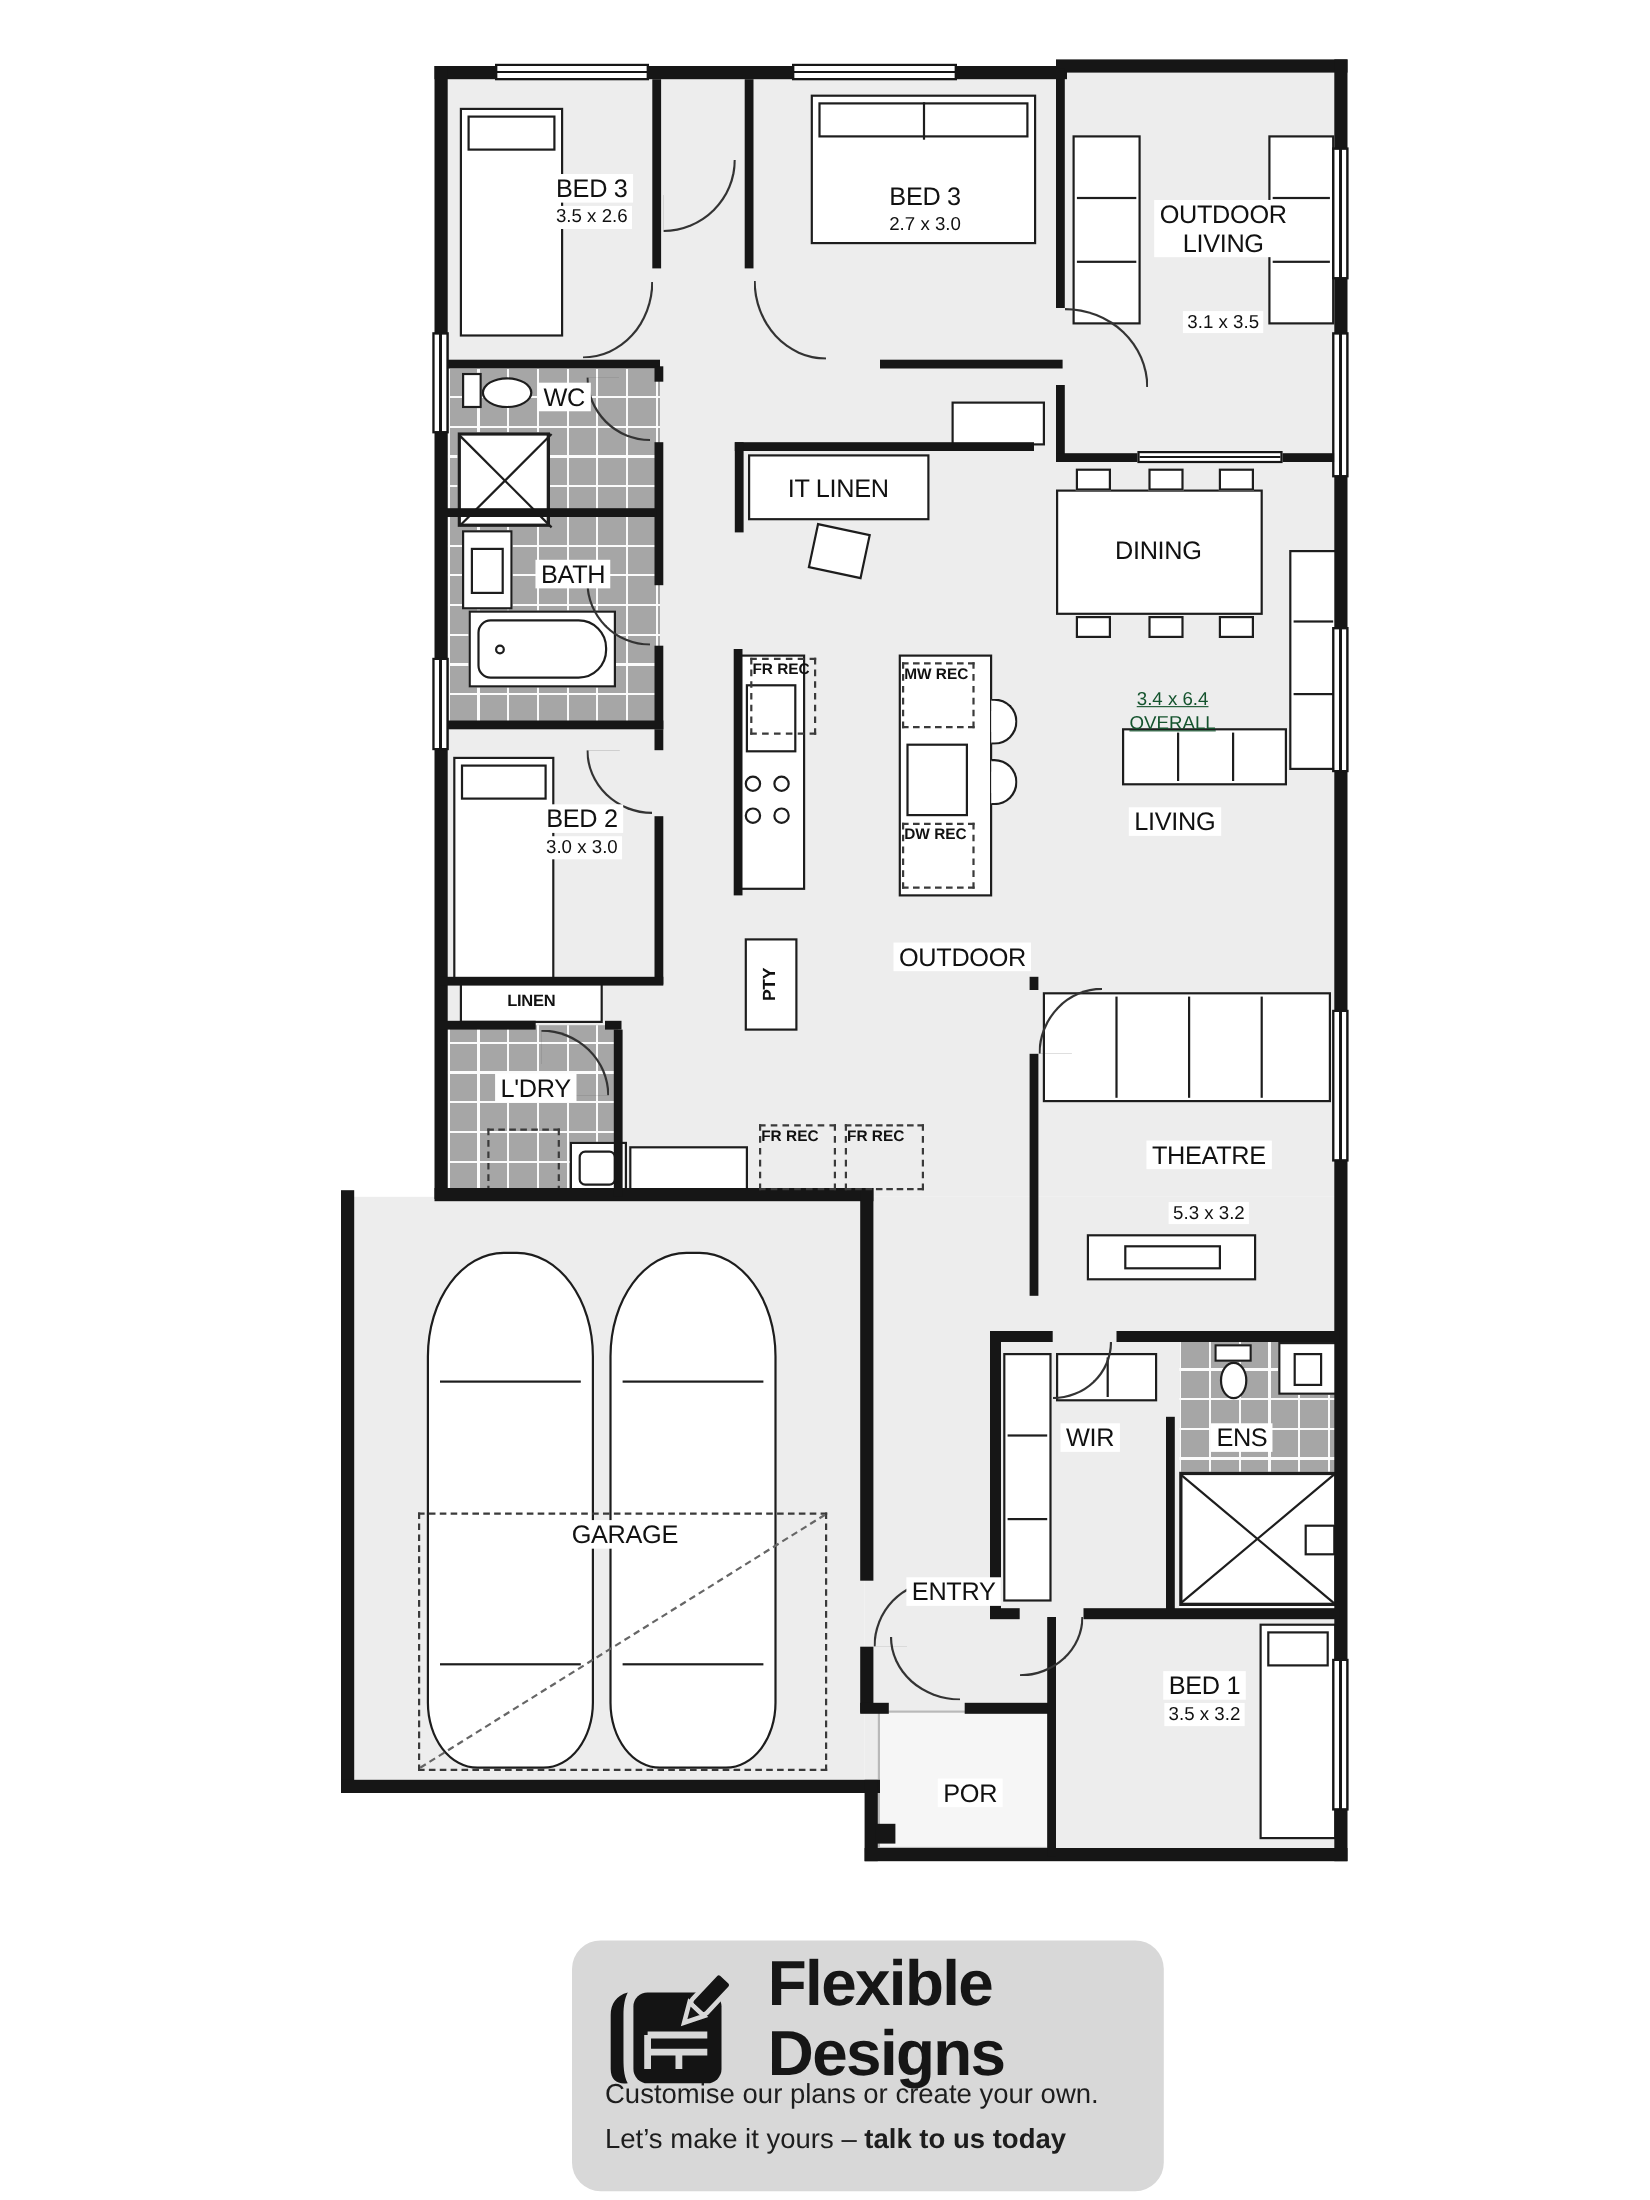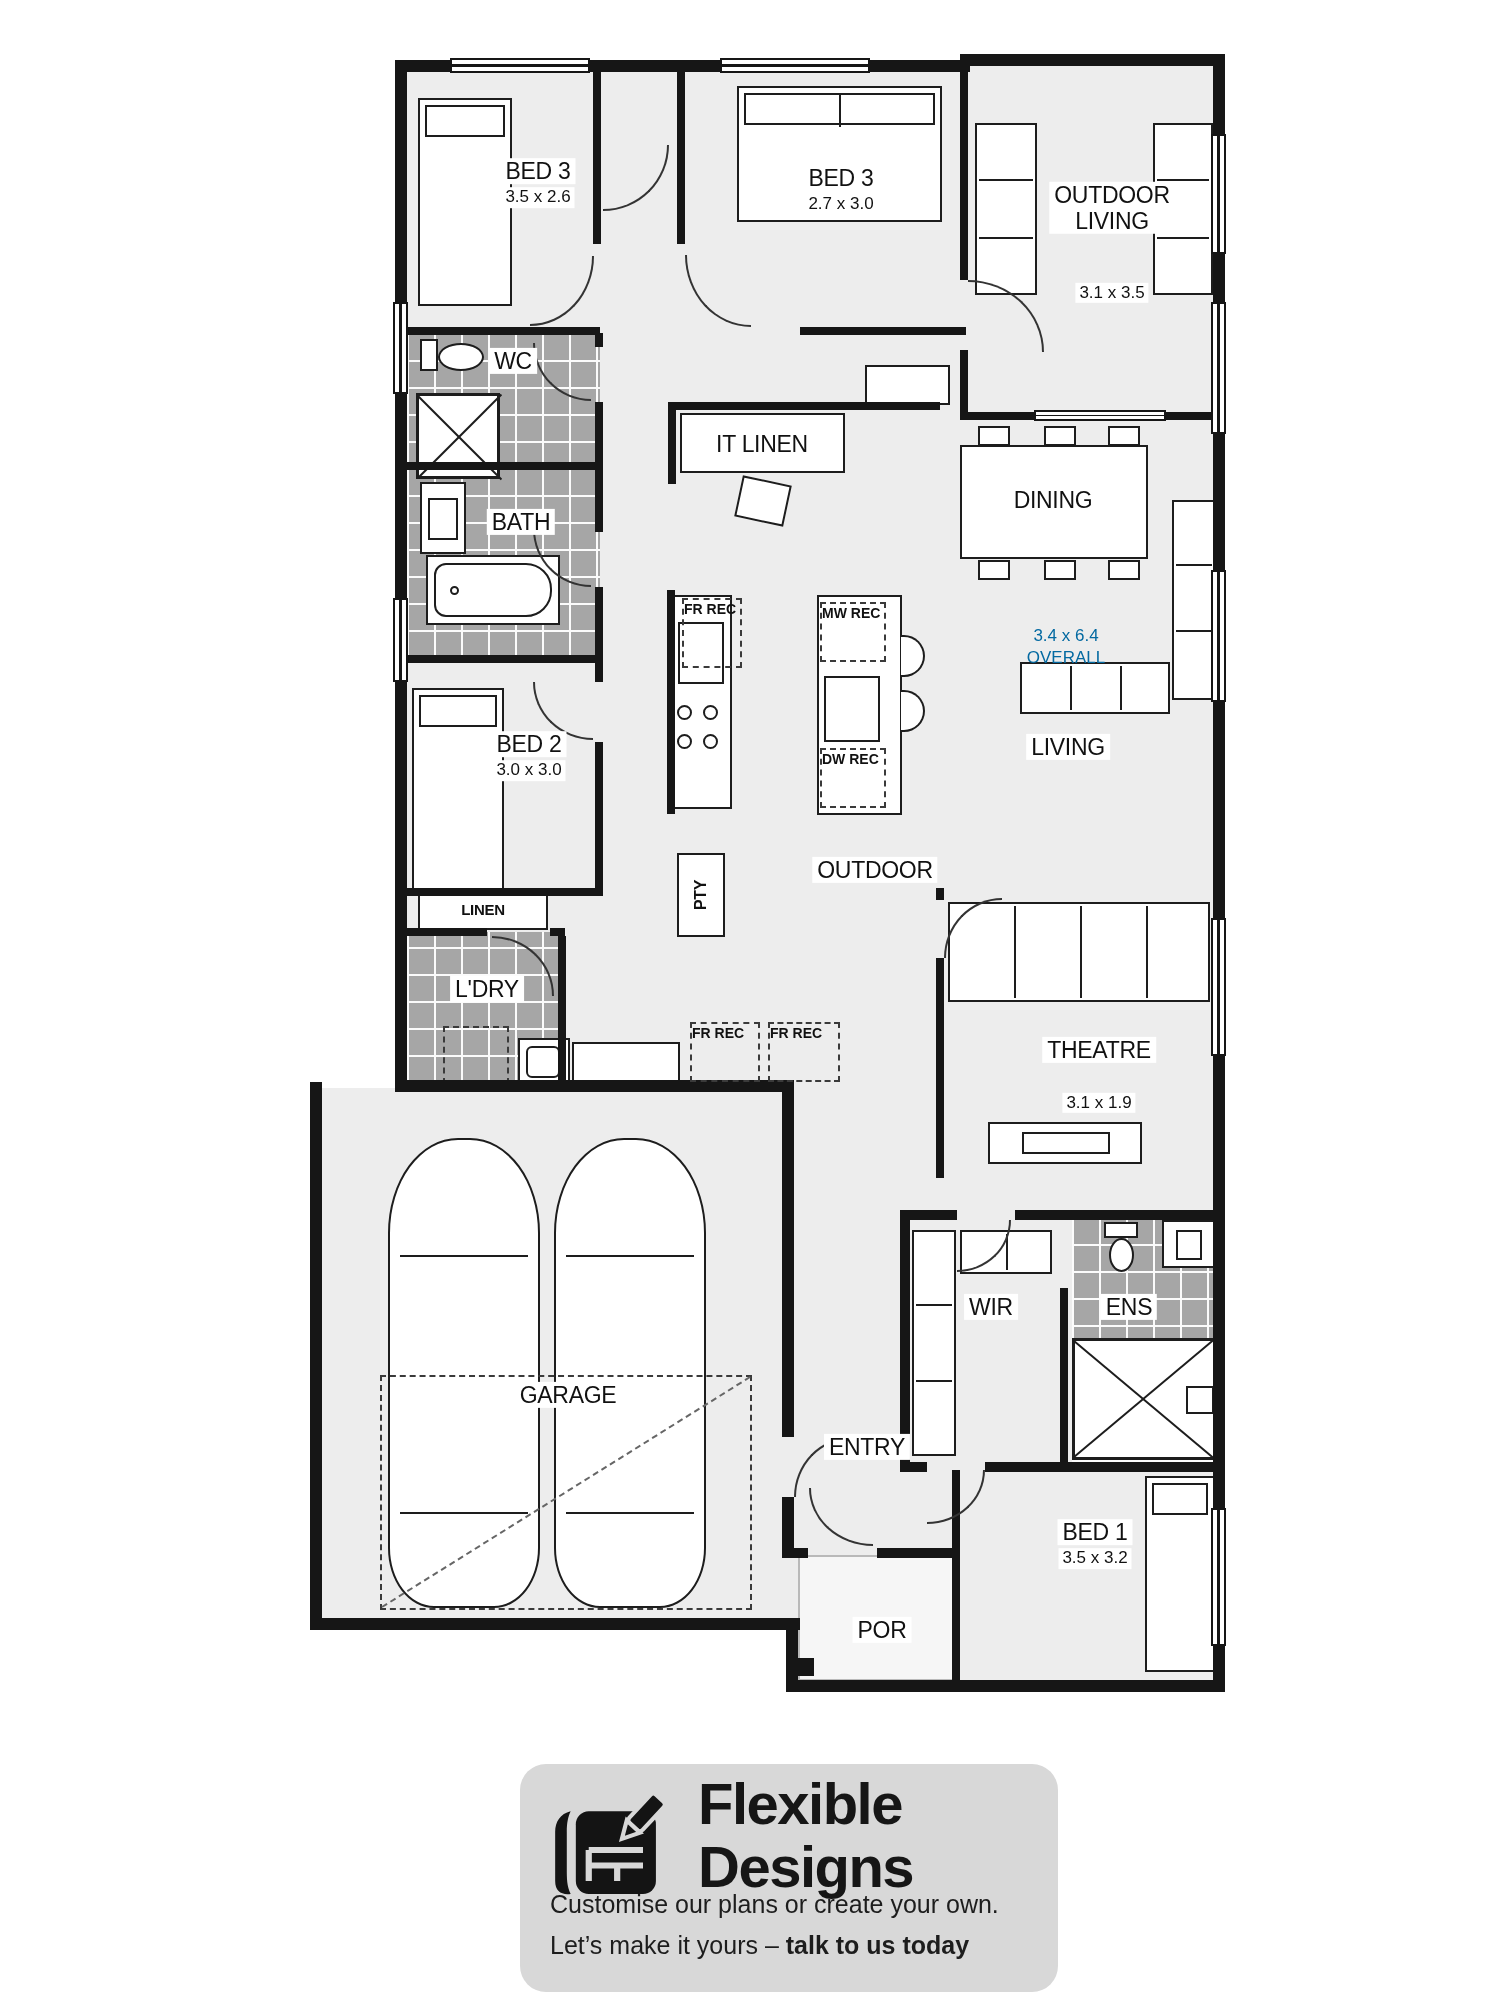--- a/index.html
+++ b/index.html
@@ -32,21 +32,21 @@
   .atl{border-top-width:2px;border-left-width:2px;border-radius:100% 0 0 0;}
   .atr{border-top-width:2px;border-right-width:2px;border-radius:0 100% 0 0;}
   .abl{border-bottom-width:2px;border-left-width:2px;border-radius:0 0 0 100%;}
   .abr{border-bottom-width:2px;border-right-width:2px;border-radius:0 0 100% 0;}
   .lbl{position:absolute;transform:translate(-50%,-50%);display:flex;flex-direction:column;
        align-items:center;gap:3px;z-index:6;text-align:center;}
   .nm{background:#fff;padding:0 5px;font:400 23px/1.14 "Liberation Sans",sans-serif;color:#111;
       white-space:pre-line;letter-spacing:-0.3px;}
   .dm{background:#fff;padding:0 4px;font:400 17px/1.2 "Liberation Sans",sans-serif;color:#111;
       white-space:nowrap;}
-  .ov{background:transparent;font:400 17px/1.3 "Liberation Sans",sans-serif;color:#0369a1;white-space:pre-line;}
+  .ov{background:transparent;font:400 17px/1.3 "Liberation Sans",sans-serif;color:#14532d;white-space:pre-line;text-decoration:underline;}
   .sm .nm{font-size:15px;font-weight:700;padding:0 3px;}
   .pty{transform:translate(-50%,-50%) rotate(-90deg);}
   .pty .nm{font-size:16px;font-weight:700;background:transparent;}
   .recbox{display:flex;align-items:center;justify-content:center;z-index:5;}
   .rec{font:700 14px/1.2 "Liberation Sans",sans-serif;width:46px;text-align:center;color:#111;}
   .brand{position:absolute;left:520px;top:1764px;width:538px;height:228px;background:#d8d8d8;
          border-radius:26px;}
   .bicon{position:absolute;left:30px;top:24px;width:124px;height:124px;}
   .bname{position:absolute;left:178px;top:8px;font-weight:700;font-size:58px;line-height:63px;
          color:#161616;letter-spacing:-1.5px;}
@@ -310,21 +310,21 @@
   <div class="lbl sm" style="left:183px;top:860px">
         <span class="nm">LINEN</span>
       </div>
   <div class="lbl" style="left:187px;top:939px">
         <span class="nm">L'DRY</span>
       </div>
   <div class="lbl" style="left:799px;top:1000px">
         <span class="nm">THEATRE</span>
       </div>
   <div class="lbl" style="left:799px;top:1053px">
-        <span class="dm">3.1 x 1.9</span>
+        <span class="dm">5.3 x 3.2</span>
       </div>
   <div class="lbl" style="left:691px;top:1257px">
         <span class="nm">WIR</span>
       </div>
   <div class="lbl" style="left:829px;top:1257px">
         <span class="nm">ENS</span>
       </div>
   <div class="lbl" style="left:268px;top:1345px">
         <span class="nm">GARAGE</span>
       </div>

